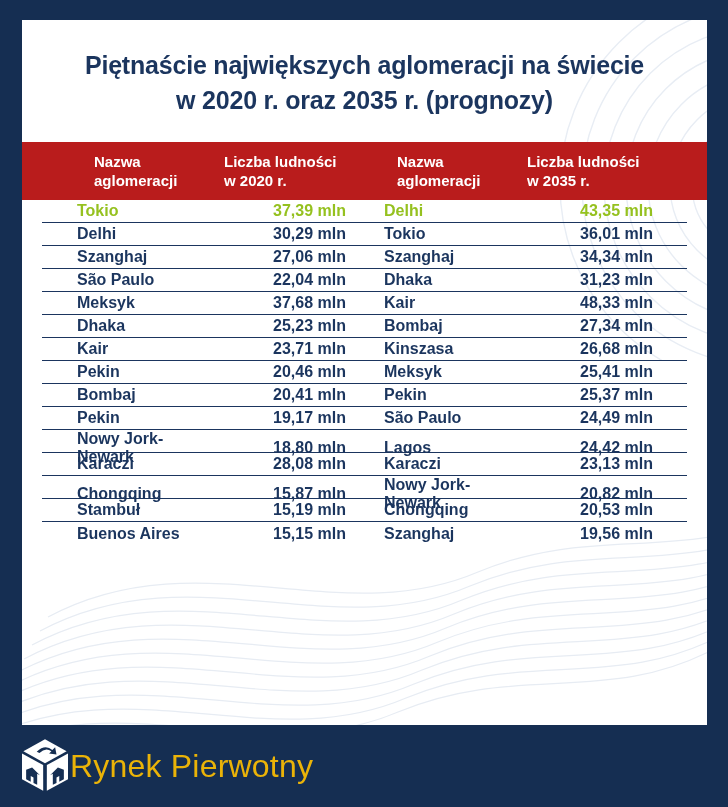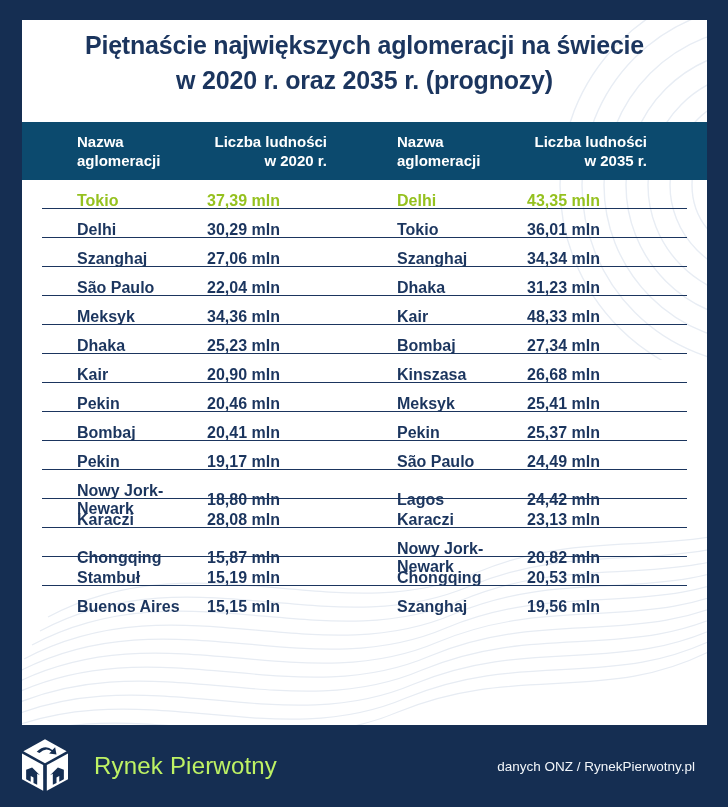--- a/index.html
+++ b/index.html
@@ -11,53 +11,53 @@
   }
   .card{
     position:absolute;left:22px;top:20px;width:685px;height:705px;
     background:#FFFFFF;overflow:hidden;
   }
   .deco{position:absolute;pointer-events:none;}
   .deco.top-right{top:0;right:0;}
   .deco.bottom-left{bottom:0;left:0;}
   .title{
     position:relative;z-index:2;
-    padding-top:8px;height:94px;box-sizing:content-box;
+    padding-top:28px;height:94px;box-sizing:content-box;
     text-align:center;color:#1B355E;font-weight:800;
     font-size:25px;line-height:35px;letter-spacing:-0.2px;
   }
   .title span{display:block;}
   .head-band{
     position:relative;z-index:2;
-    background:#0c4a6e;height:58px;
+    background:#b91c1c;height:58px;
     display:grid;grid-template-columns:130px 120px 1fr 130px 120px;
-    padding:0 60px 0 55px;align-items:center;
+    padding:0 60px 0 72px;align-items:center;
     color:#FFFFFF;font-weight:700;font-size:15px;line-height:19px;
   }
   .head-band .hcell span{display:block;}
-  .head-band .right{text-align:right;}
+  .head-band .right{}
   .rows{position:relative;z-index:2;}
   .row{
-    margin:0 20px;height:29px;box-sizing:border-box;
+    margin:0 20px;height:23px;box-sizing:border-box;
     display:grid;grid-template-columns:130px 120px 1fr 130px 120px;
-    padding:12px 40px 0 35px;align-items:center;
+    padding:0 40px 0 35px;align-items:center;
     border-bottom:1px solid #1B355E;
-    color:#1B355E;font-weight:700;font-size:16px;
+    color:#1B355E;font-weight:700;font-size:16px;gap:19px;
   }
   .row:last-child{border-bottom:none;}
-  .row .value{text-align:left;}
+  .row .value{text-align:right;}
   .row.highlight{color:#95C11F;}
   .footer{
     position:absolute;left:0;bottom:0;width:728px;height:82px;
     display:flex;align-items:center;justify-content:space-between;
     box-sizing:border-box;padding:0 33px 0 22px;
   }
   .brand{display:flex;align-items:center;}
   .brand-name{
-    color:#bef264;font-size:24px;font-weight:400;margin-left:26px;letter-spacing:0.2px;
+    color:#eab308;font-size:32px;font-weight:400;margin-left:2px;letter-spacing:0.2px;
   }
   .source{
     text-align:right;color:#F2F6FA;font-size:13.5px;line-height:21px;font-weight:400;
   }
   .source span{display:block;}
 </style>
 </head>
 <body>
 
 <div class="card">
@@ -142,35 +142,35 @@
       </div>
       <div class="row">
         <span class="cell name">São Paulo</span>
         <span class="cell value">22,04 mln</span>
         <span class="cell spacer"></span>
         <span class="cell name">Dhaka</span>
         <span class="cell value">31,23 mln</span>
       </div>
       <div class="row">
         <span class="cell name">Meksyk</span>
-        <span class="cell value">34,36 mln</span>
+        <span class="cell value">37,68 mln</span>
         <span class="cell spacer"></span>
         <span class="cell name">Kair</span>
         <span class="cell value">48,33 mln</span>
       </div>
       <div class="row">
         <span class="cell name">Dhaka</span>
         <span class="cell value">25,23 mln</span>
         <span class="cell spacer"></span>
         <span class="cell name">Bombaj</span>
         <span class="cell value">27,34 mln</span>
       </div>
       <div class="row">
         <span class="cell name">Kair</span>
-        <span class="cell value">20,90 mln</span>
+        <span class="cell value">23,71 mln</span>
         <span class="cell spacer"></span>
         <span class="cell name">Kinszasa</span>
         <span class="cell value">26,68 mln</span>
       </div>
       <div class="row">
         <span class="cell name">Pekin</span>
         <span class="cell value">20,46 mln</span>
         <span class="cell spacer"></span>
         <span class="cell name">Meksyk</span>
         <span class="cell value">25,41 mln</span>
@@ -238,15 +238,14 @@
       </g>
       <g fill="#152E52">
         <path d="M32,27 Q50,10 66,23 L72,17 75,33 59,31 64,26 Q51,17 38,30 Z"></path>
         <path d="M22,61 L39,78 L33,75 L33,99 L25,95 L25,83 L19,80 L19,92 L9,87 L9,66 Z"></path>
         <path d="M78,61 L61,78 L67,75 L67,99 L75,95 L75,83 L81,80 L81,92 L91,87 L91,66 Z"></path>
       </g>
     </svg>
     <span class="brand-name">Rynek Pierwotny</span>
   </div>
   <div class="source">
-    <span>danych ONZ / RynekPierwotny.pl</span>
   </div>
 </div>
 
 </body></html>

